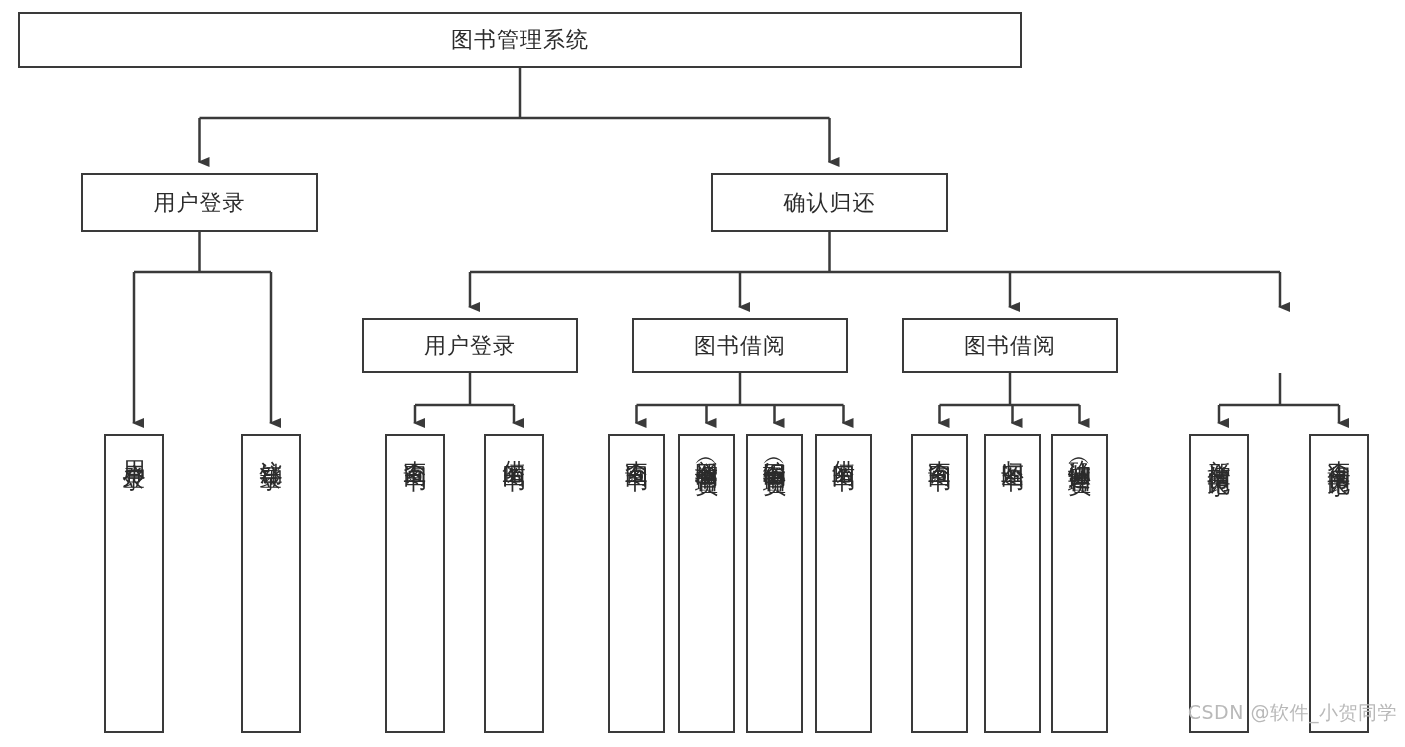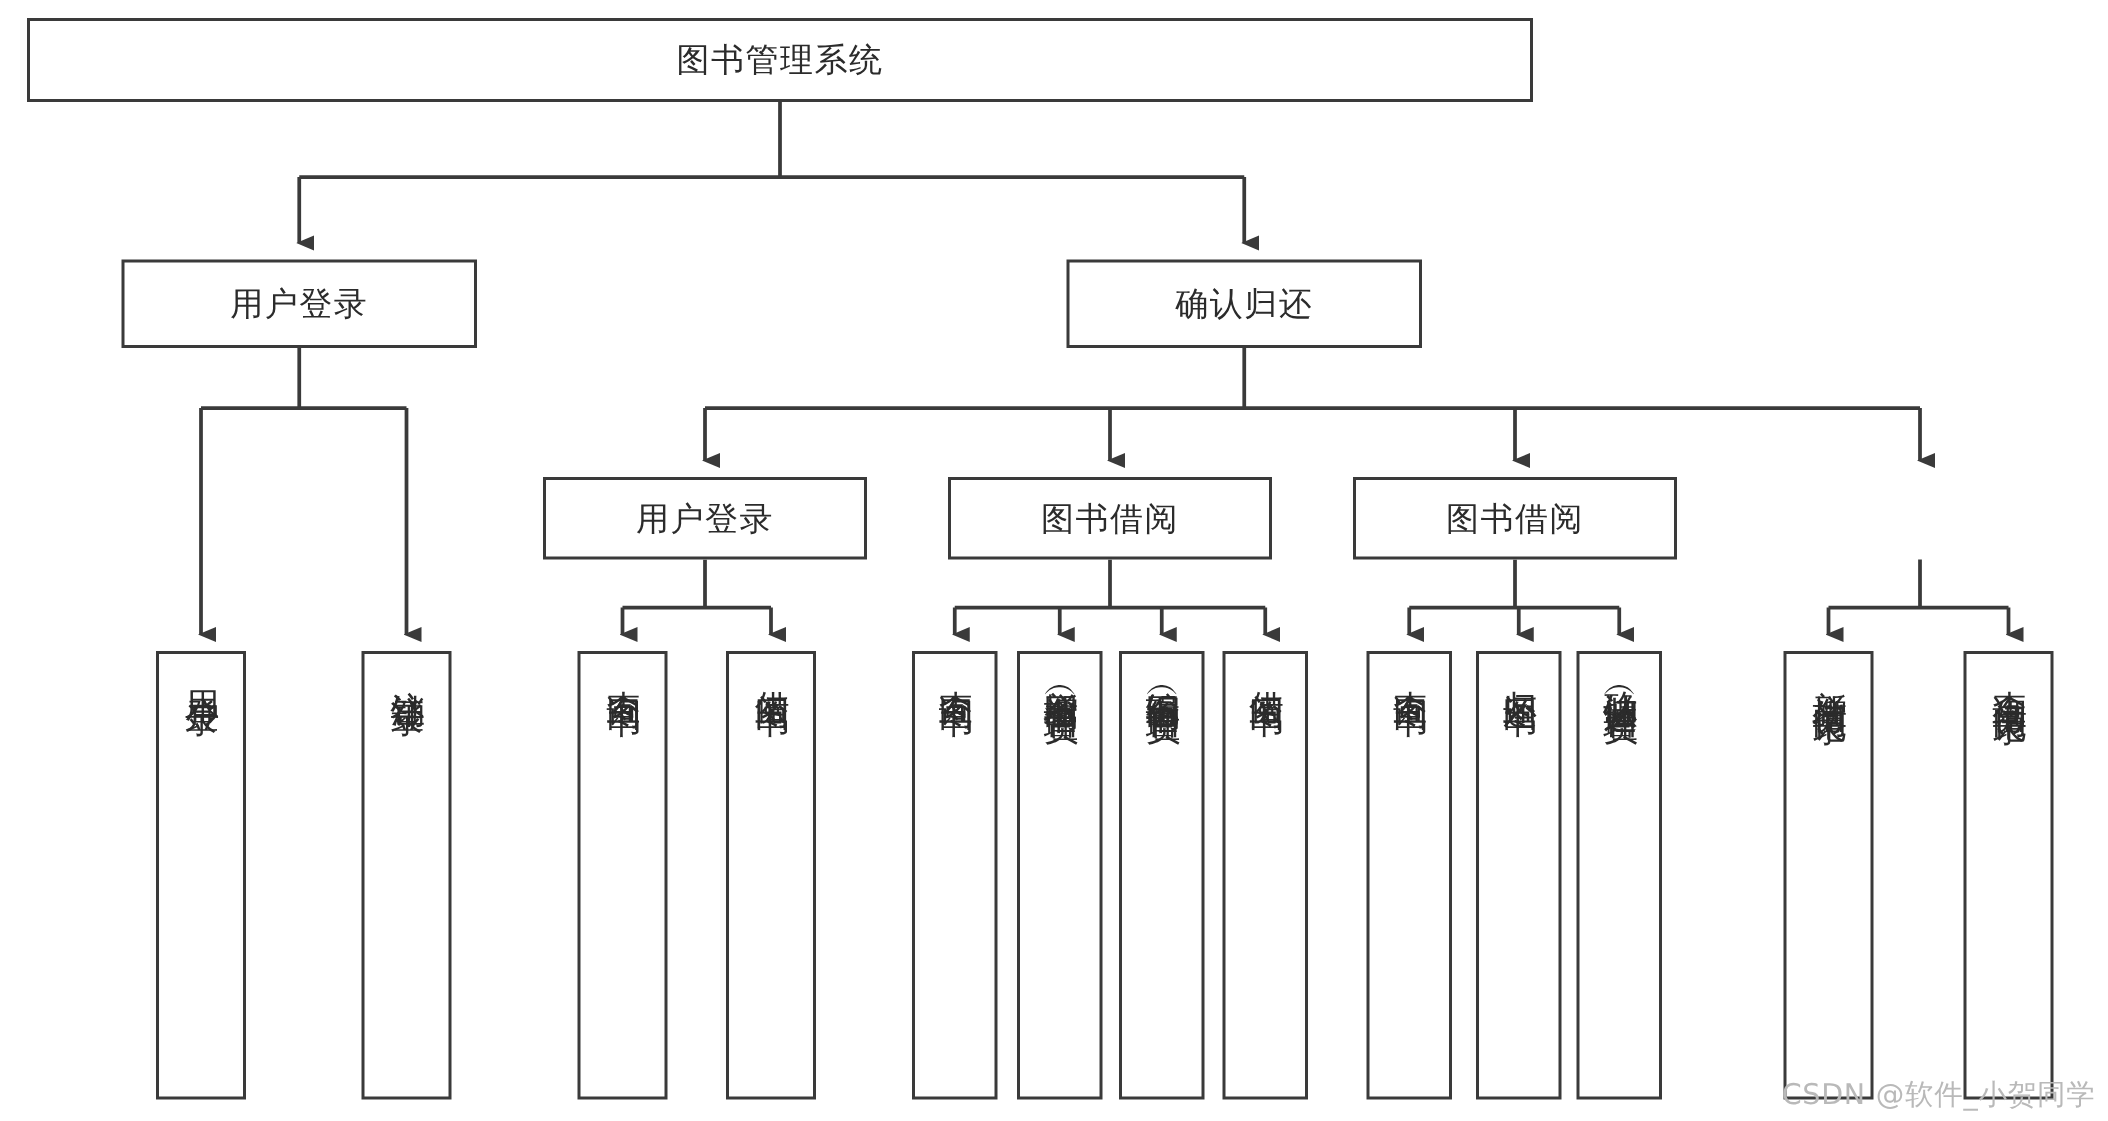--- a/index.html
+++ b/index.html
@@ -52,21 +52,21 @@
     letter-spacing: 3px;
     white-space: nowrap;
     color: #2b2b2b;
   }
   .leaf.tall .leaf-text {
     letter-spacing: 2px;
   }
   #watermark {
     position: absolute;
     right: 8px;
-    bottom: 4px;
+    bottom: 21px;
     font-size: 19px;
     color: #b9b9b9;
     letter-spacing: 0.5px;
     white-space: nowrap;
   }
 </style>
 </head>
 <body>
 
 <div id="canvas">

